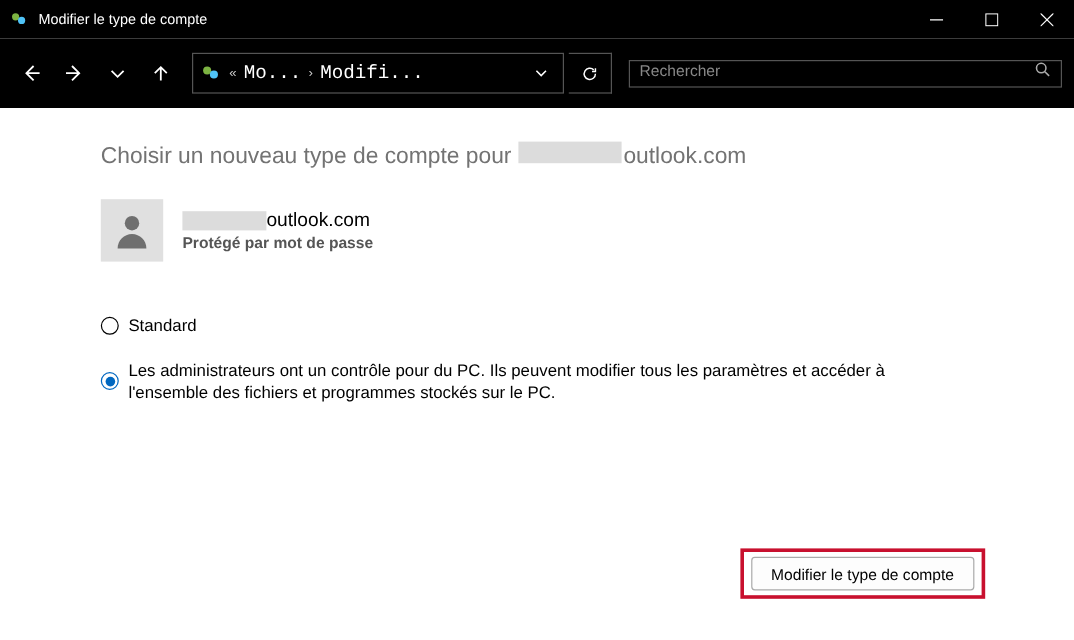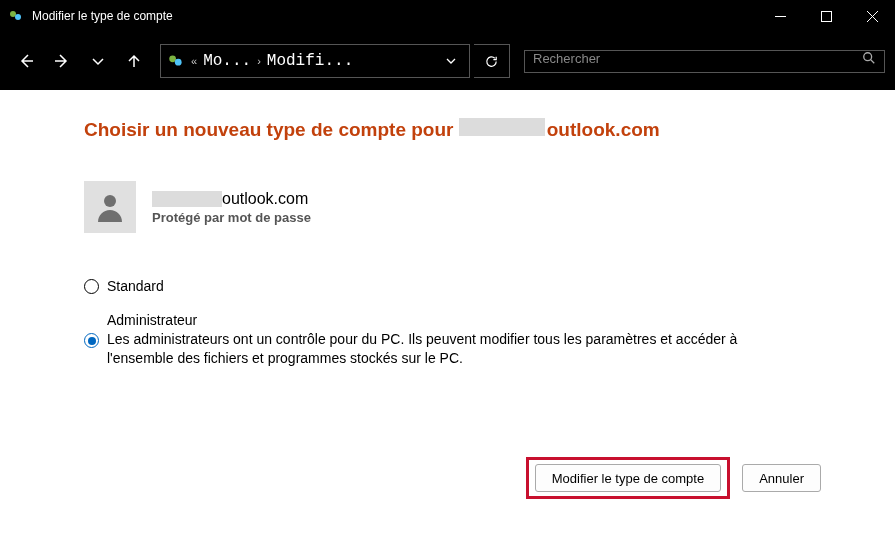--- a/index.html
+++ b/index.html
@@ -89,24 +89,24 @@
     margin-left: auto;
     color: #aaa;
   }
 
   
   .content {
     padding: 28px 74px 0 84px;
     color: #000;
   }
   .heading {
-    color: #c2410c;
+    color: #737373;
     font-size: 19px;
-    font-weight: 700;
-    margin-bottom: 40px;
+    font-weight: 400;
+    margin-bottom: 24px;
   }
   .user-row {
     display: flex;
     align-items: center;
     gap: 16px;
     margin-bottom: 44px;
   }
   .avatar {
     width: 52px; height: 52px;
     background: #e0e0e0;
@@ -312,26 +312,24 @@
   <div class="options">
     <div class="option">
       <div class="radio"></div>
       <div class="opt-body">
         <div class="opt-label">Standard</div>
       </div>
     </div>
     <div class="option">
       <div class="radio selected"></div>
       <div class="opt-body">
-        <div class="opt-label">Administrateur</div>
         <div class="opt-desc">Les administrateurs ont un contrôle pour du PC. Ils peuvent modifier tous les paramètres et accéder à l'ensemble des fichiers et programmes stockés sur le PC.</div>
       </div>
     </div>
   </div>
 
 </div>
 
 <div class="button-row">
   <div class="highlight-box">
     <div class="btn">Modifier le type de compte</div>
   </div>
-  <div class="btn">Annuler</div>
 </div>
 
 </body></html>

